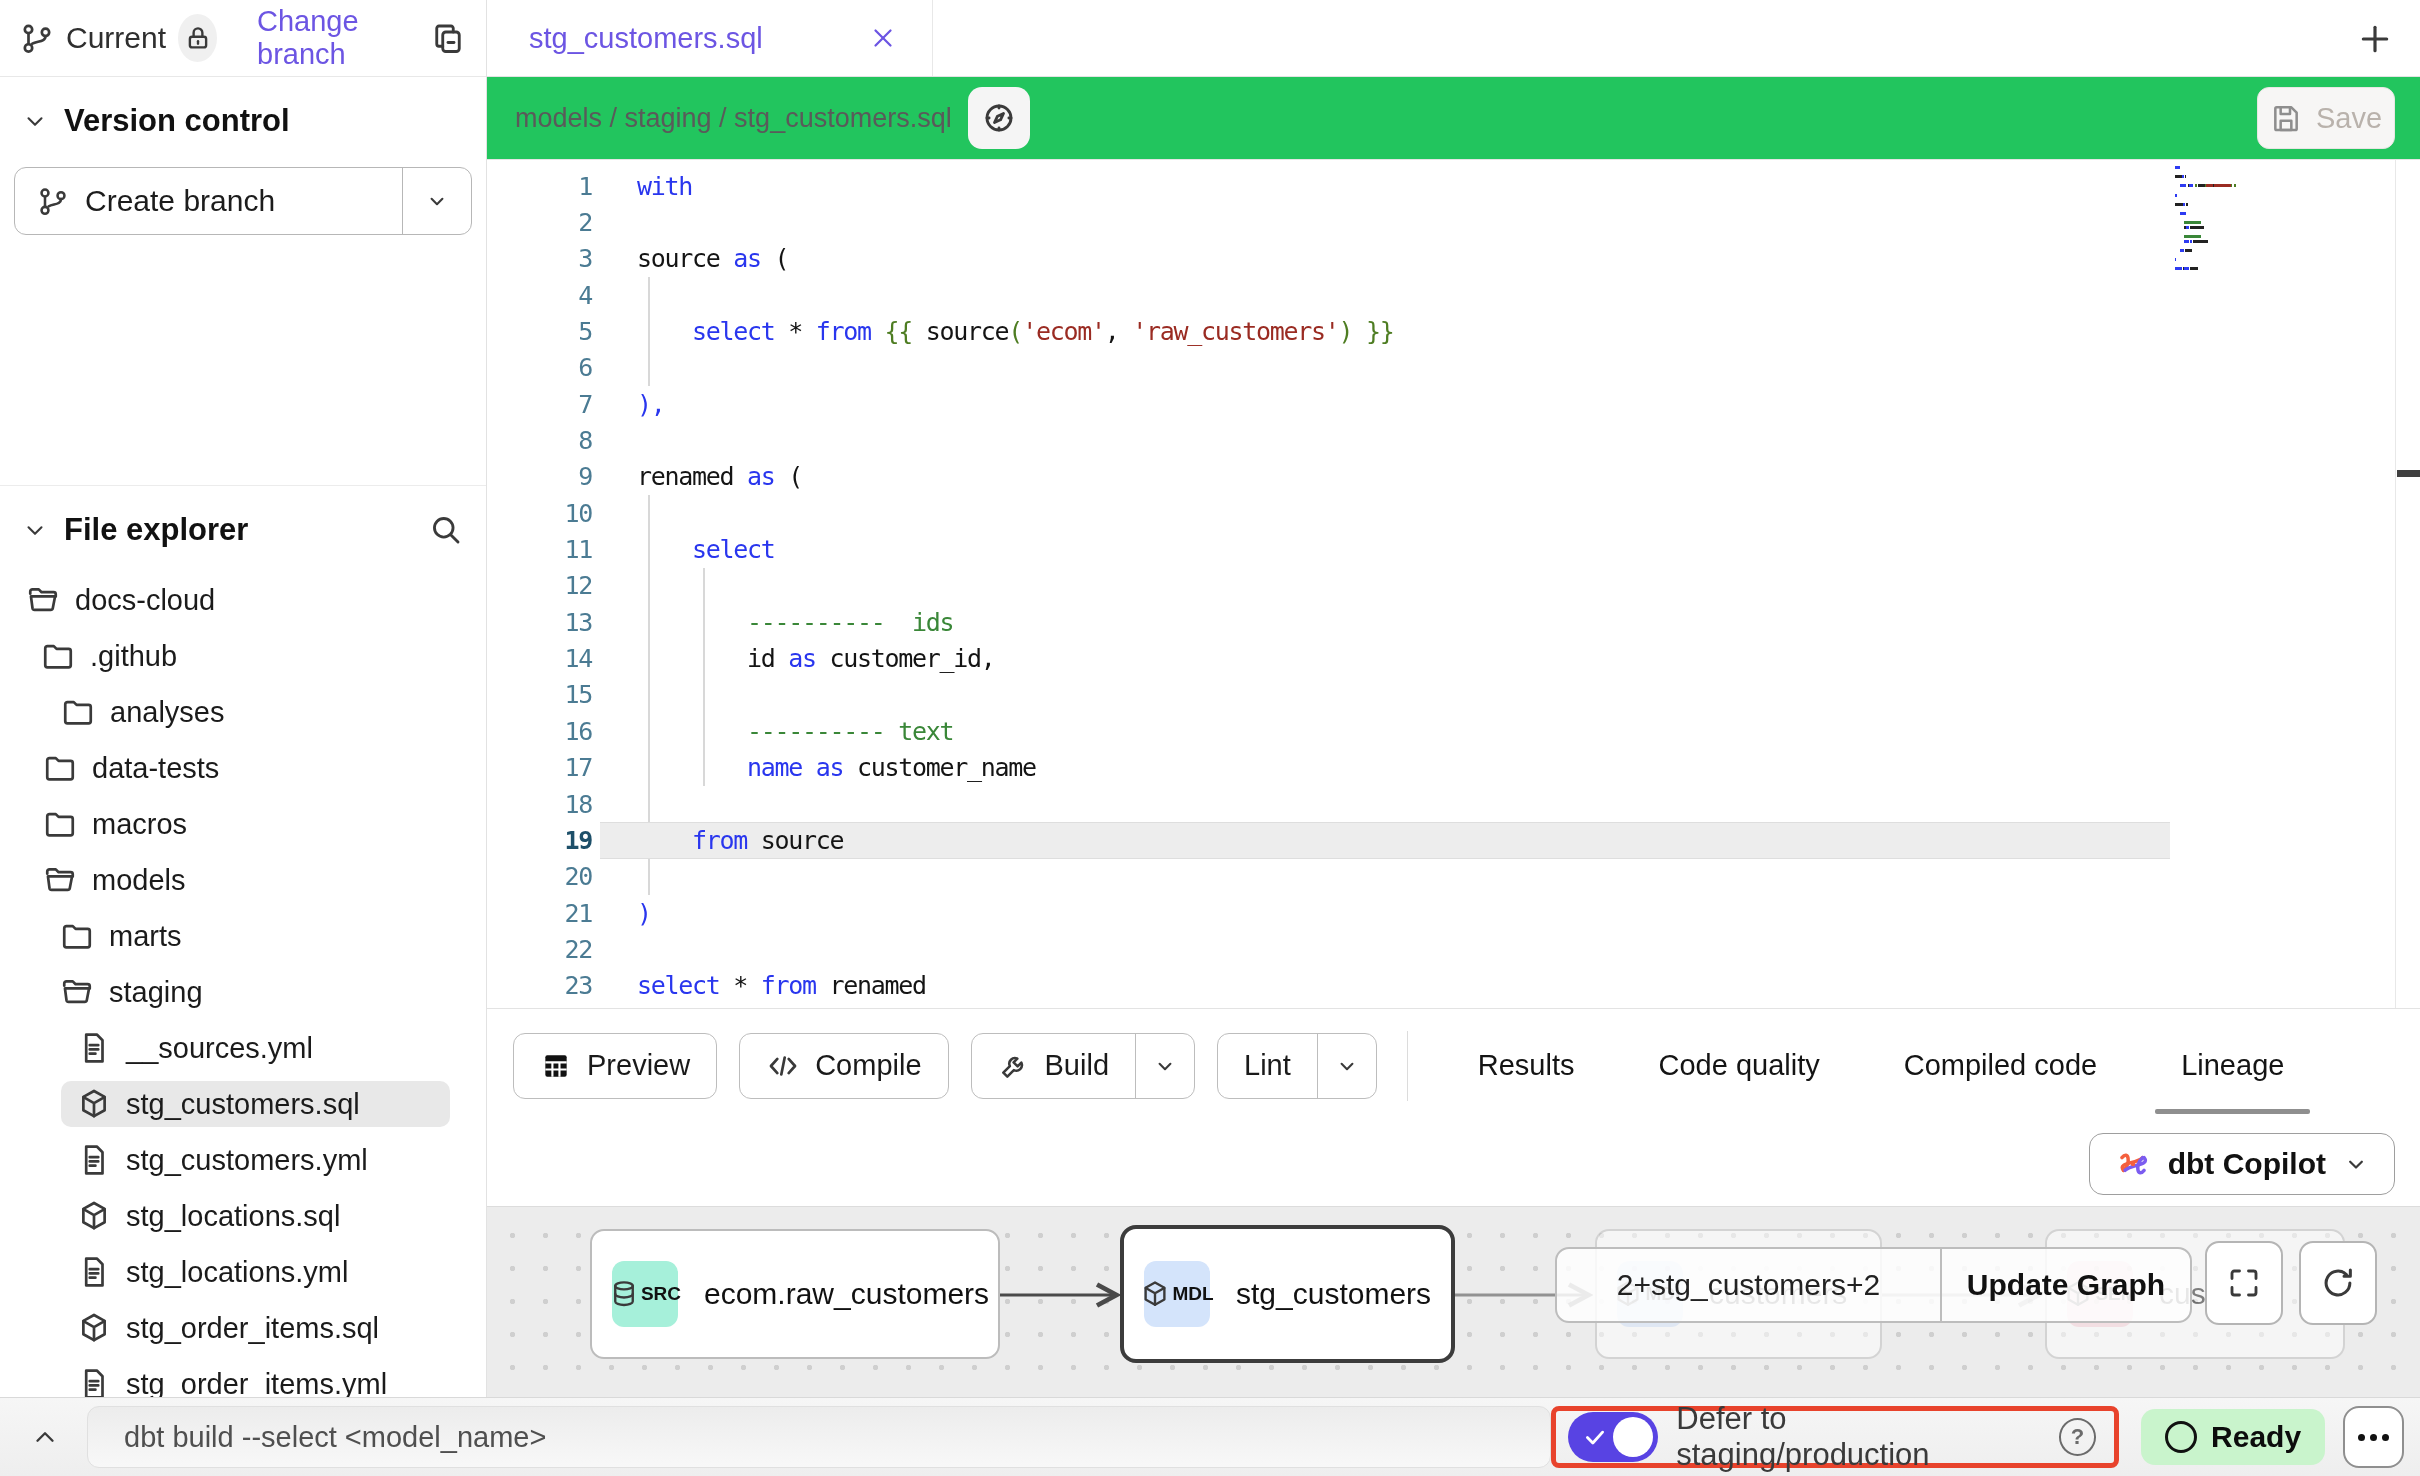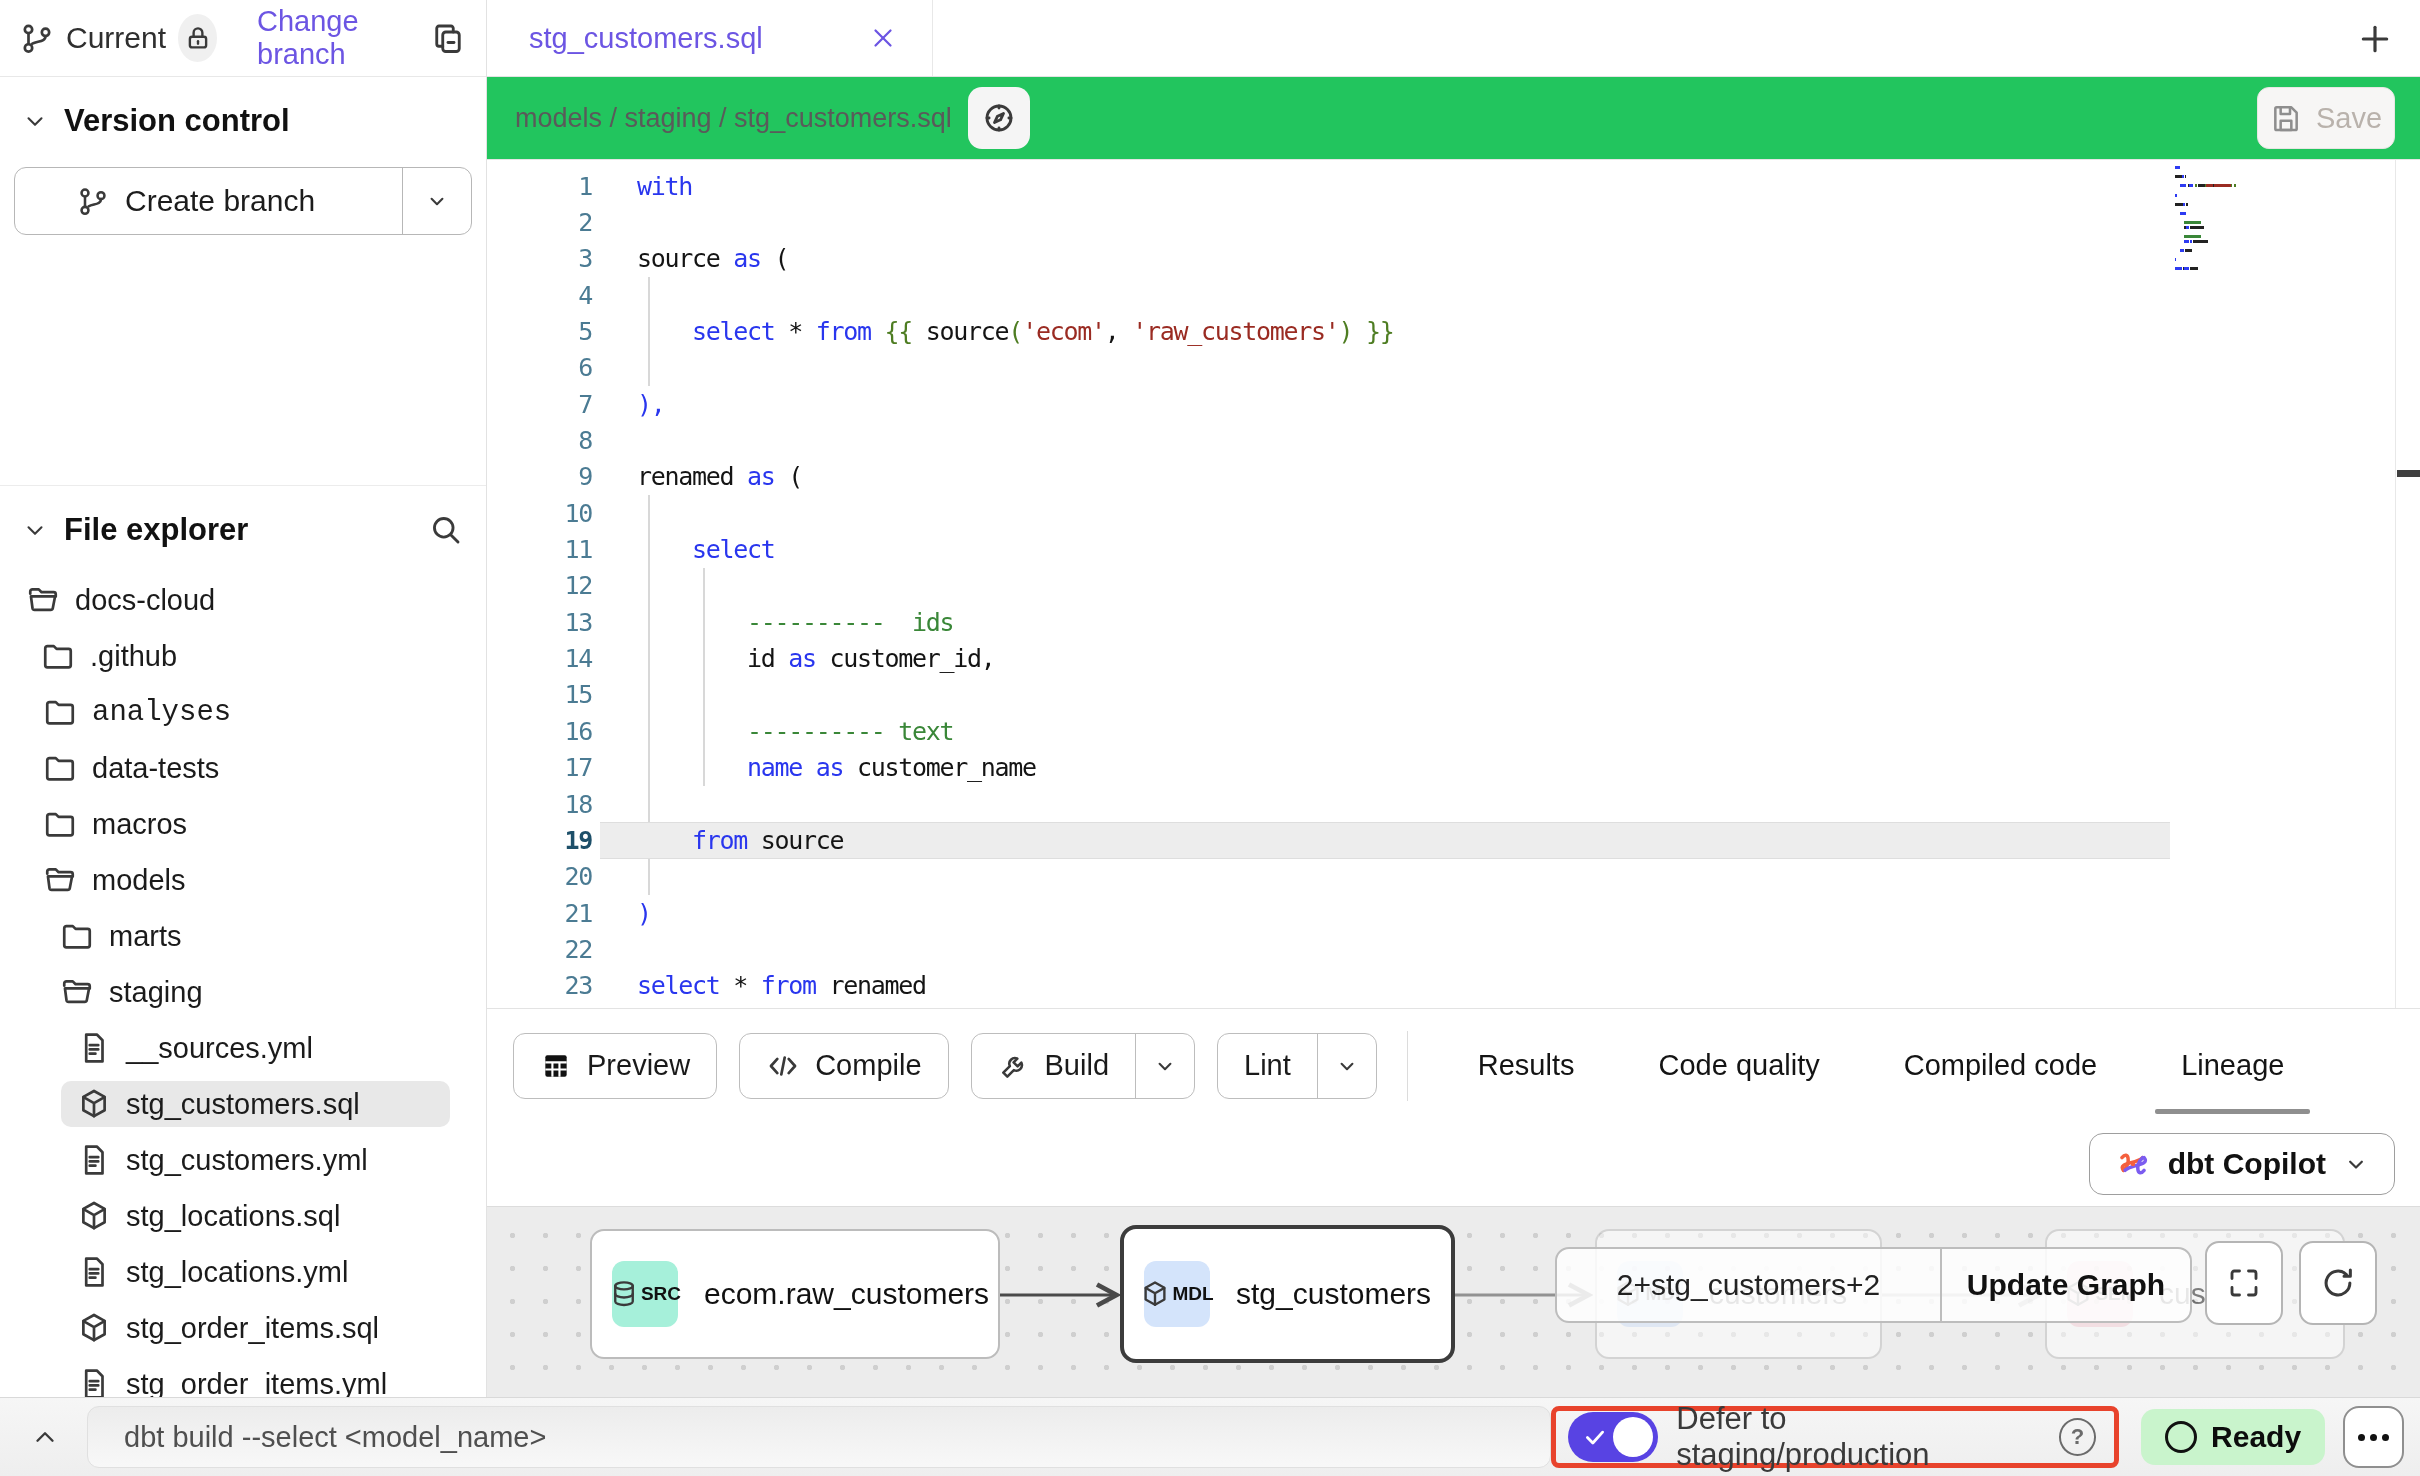--- a/index.html
+++ b/index.html
@@ -17,21 +17,21 @@
   #sb-top .cur{font-size:30px;color:#2f2f2f;}
   .lock-pill{width:48px;height:48px;border-radius:50%;background:#f0f0f0;display:flex;
              align-items:center;justify-content:center;}
   .change-branch{color:var(--accent);font-size:29px;font-weight:500;margin-left:28px;cursor:pointer;}
   .copy-btn{margin-left:auto;}
 
   .section-head{display:flex;align-items:center;gap:16px;padding:26px 22px 10px 22px;}
   .section-head .hd{font-size:31px;font-weight:700;color:#111;}
   #vc-section{border-bottom:1px solid #ececec;padding-bottom:250px;}
   .split-btn{margin:18px 14px 0 14px;height:66px;border:1.5px solid #b7b7b7;border-radius:12px;
-             display:flex;align-items:stretch;overflow:hidden;background:#fff;padding-left:40px;}
+             display:flex;align-items:stretch;overflow:hidden;background:#fff;}
   .split-btn .main{flex:1;display:flex;align-items:center;gap:16px;padding:0 22px;font-size:30px;
                    font-weight:500;color:#1c1c1c;}
   .split-btn .caret{width:68px;border-left:1.5px solid #b7b7b7;display:flex;align-items:center;
                     justify-content:center;}
   #fe-head .search{margin-left:auto;}
 
   #file-tree{padding-top:14px;}
   .tree-row{height:56px;display:flex;align-items:center;box-sizing:border-box;}
   .tree-pill{display:flex;align-items:center;gap:15px;padding:6px 16px;border-radius:10px;
              font-size:29px;color:#1b1b1b;min-width:0;}
@@ -256,21 +256,21 @@
         <div class="tree-row" style="padding-left: 25px;">
           <div class="tree-pill">
             <span>
               <svg width="34" height="34" viewBox="0 0 24 24">
                 <path class="ic" d="M3 18.5v-12A1.5 1.5 0 0 1 4.5 5H9l2 2h8.5A1.5 1.5 0 0 1 21 8.5v10a1.5 1.5 0 0 1-1.5 1.5h-15A1.5 1.5 0 0 1 3 18.5z"></path>
               </svg>
             </span>
             <span class="tree-label">.github</span>
           </div>
         </div>
-        <div class="tree-row" style="padding-left: 27px; font-family: Liberation Mono, monospace;">
+        <div class="tree-row" style="padding-left: 45px;">
           <div class="tree-pill">
             <span>
               <svg width="34" height="34" viewBox="0 0 24 24">
                 <path class="ic" d="M3 18.5v-12A1.5 1.5 0 0 1 4.5 5H9l2 2h8.5A1.5 1.5 0 0 1 21 8.5v10a1.5 1.5 0 0 1-1.5 1.5h-15A1.5 1.5 0 0 1 3 18.5z"></path>
               </svg>
             </span>
             <span class="tree-label">analyses</span>
           </div>
         </div>
         <div class="tree-row" style="padding-left: 27px;">

